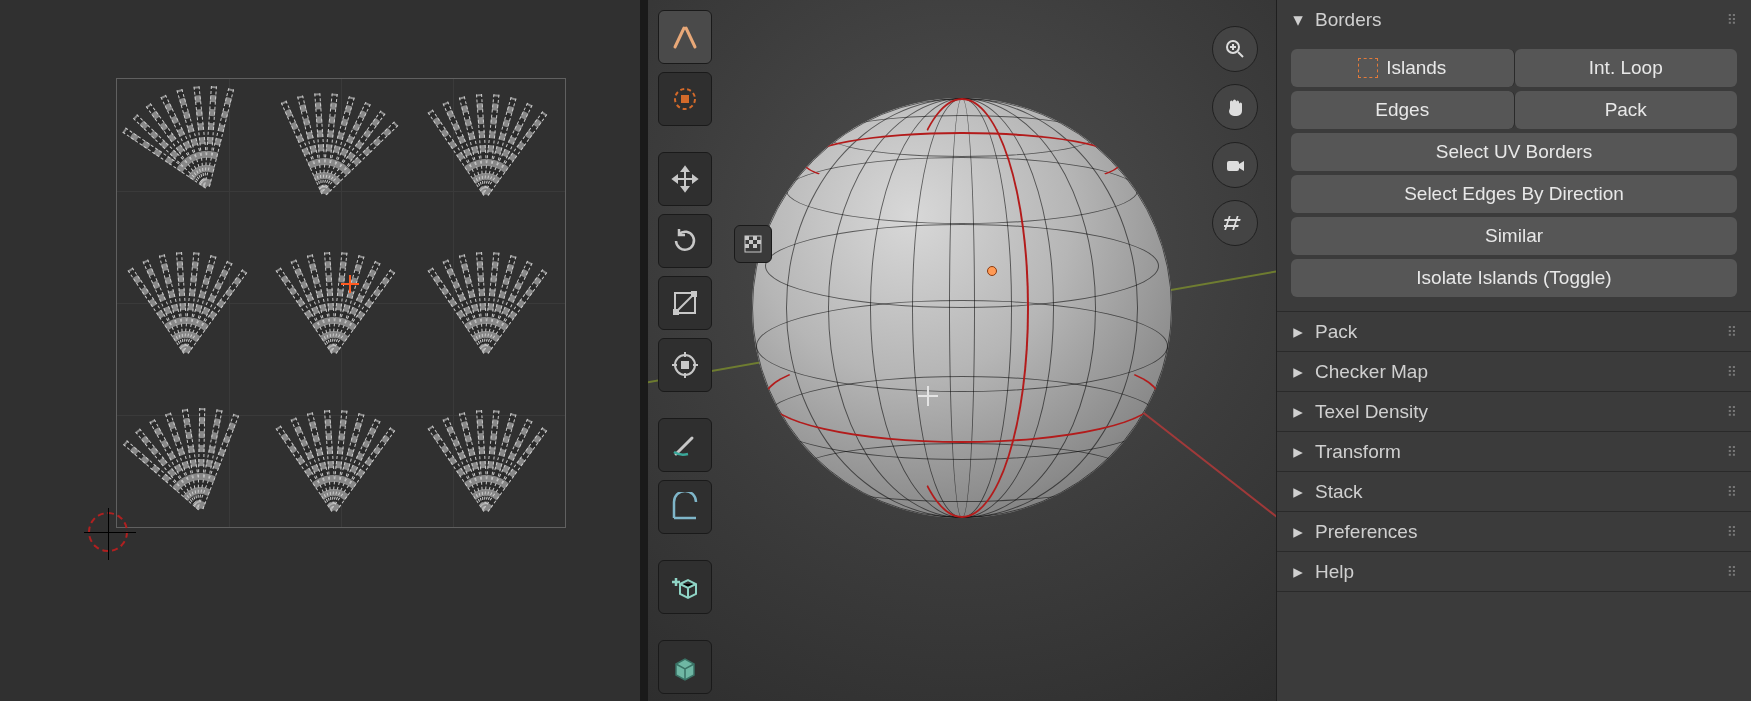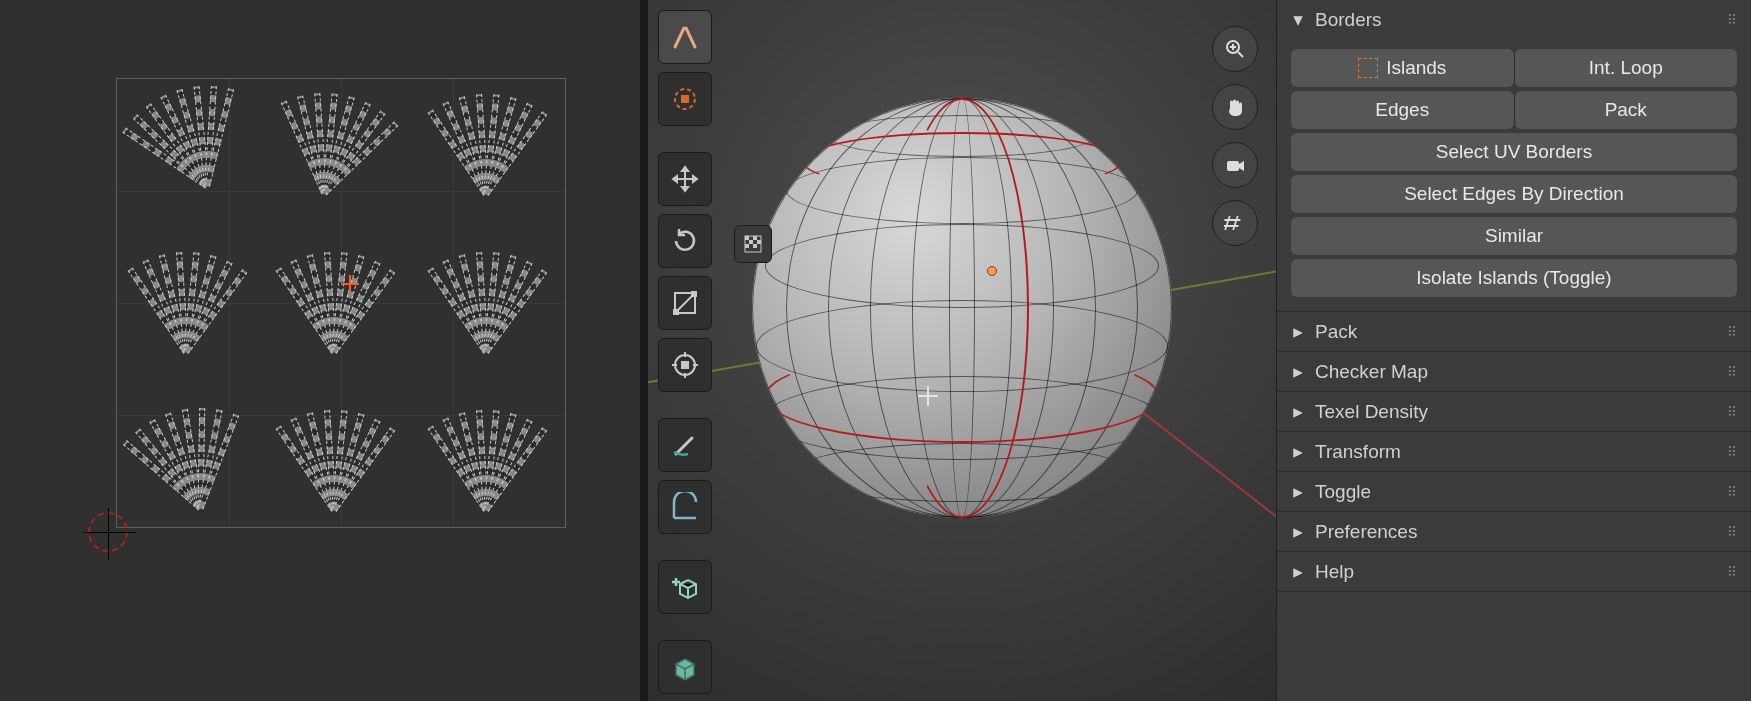--- a/index.html
+++ b/index.html
@@ -600,21 +600,21 @@
   <div class="panel-section">
     <div class="panel-header">
       <span class="chev">▸</span>
       <span>Transform</span>
       <span class="grip">⠿</span>
     </div>
   </div>
   <div class="panel-section">
     <div class="panel-header">
       <span class="chev">▸</span>
-      <span>Toggle</span>
+      <span>Stack</span>
       <span class="grip">⠿</span>
     </div>
   </div>
   <div class="panel-section">
     <div class="panel-header">
       <span class="chev">▸</span>
       <span>Preferences</span>
       <span class="grip">⠿</span>
     </div>
   </div>

